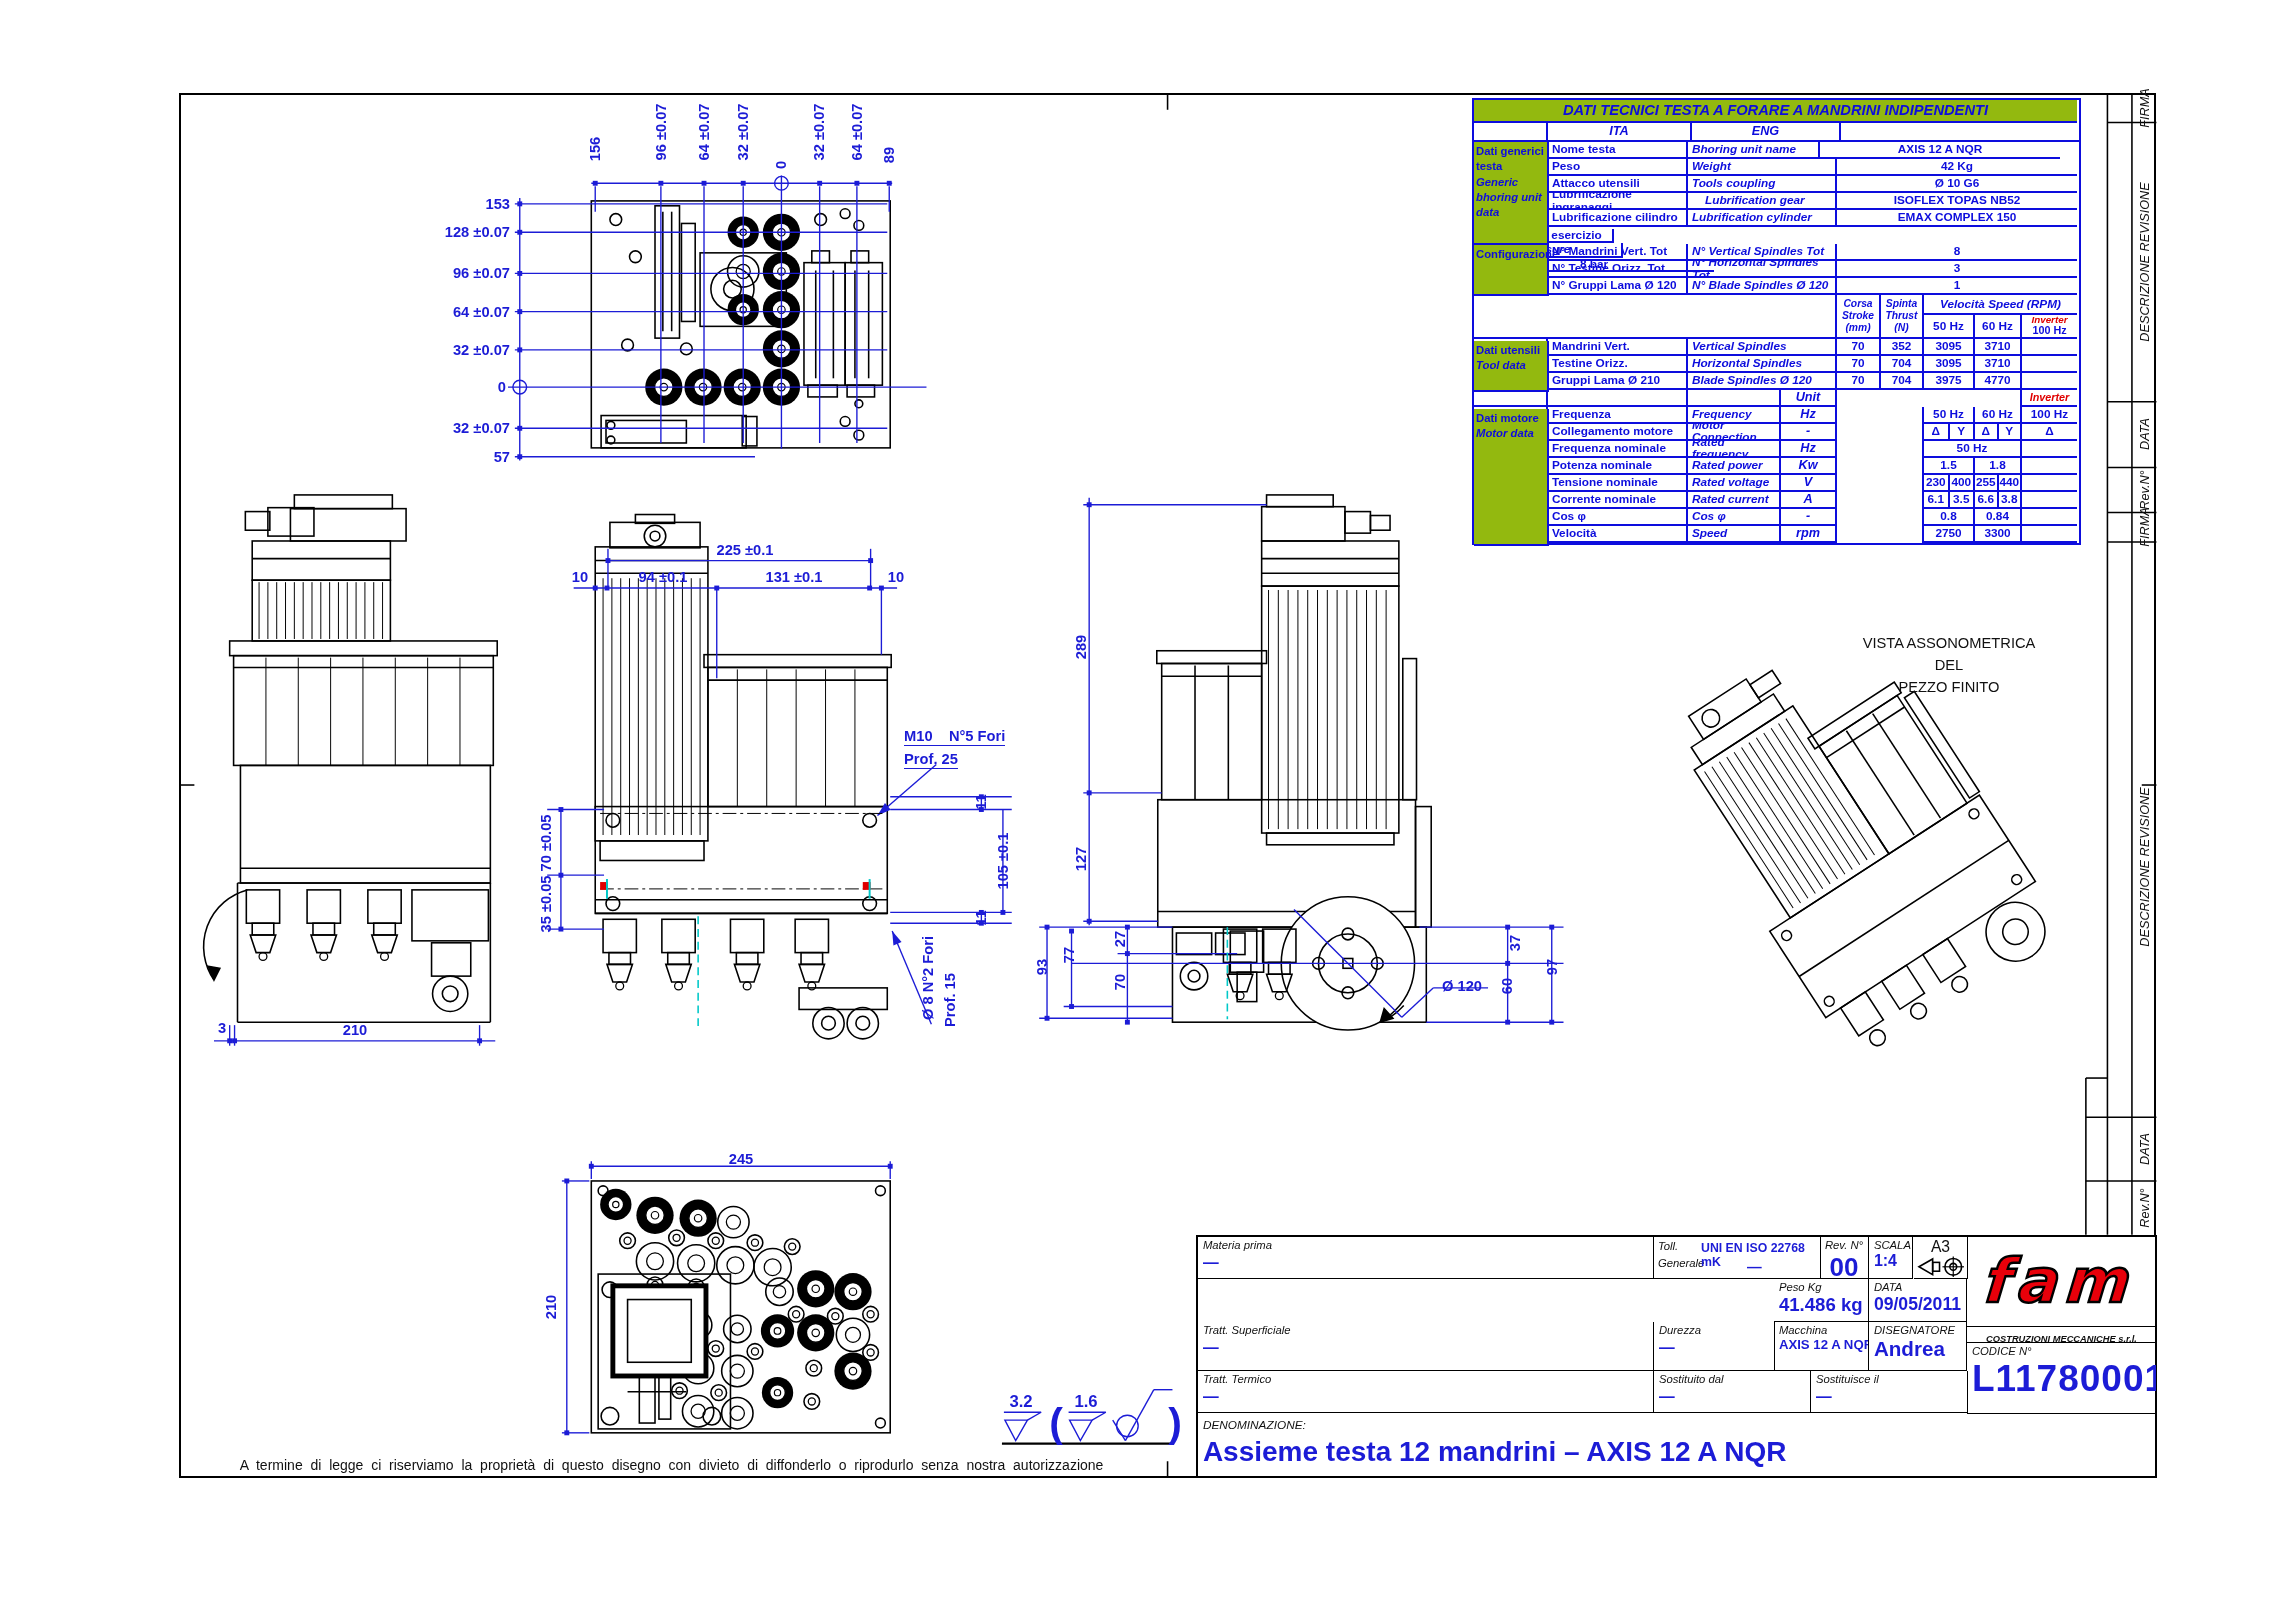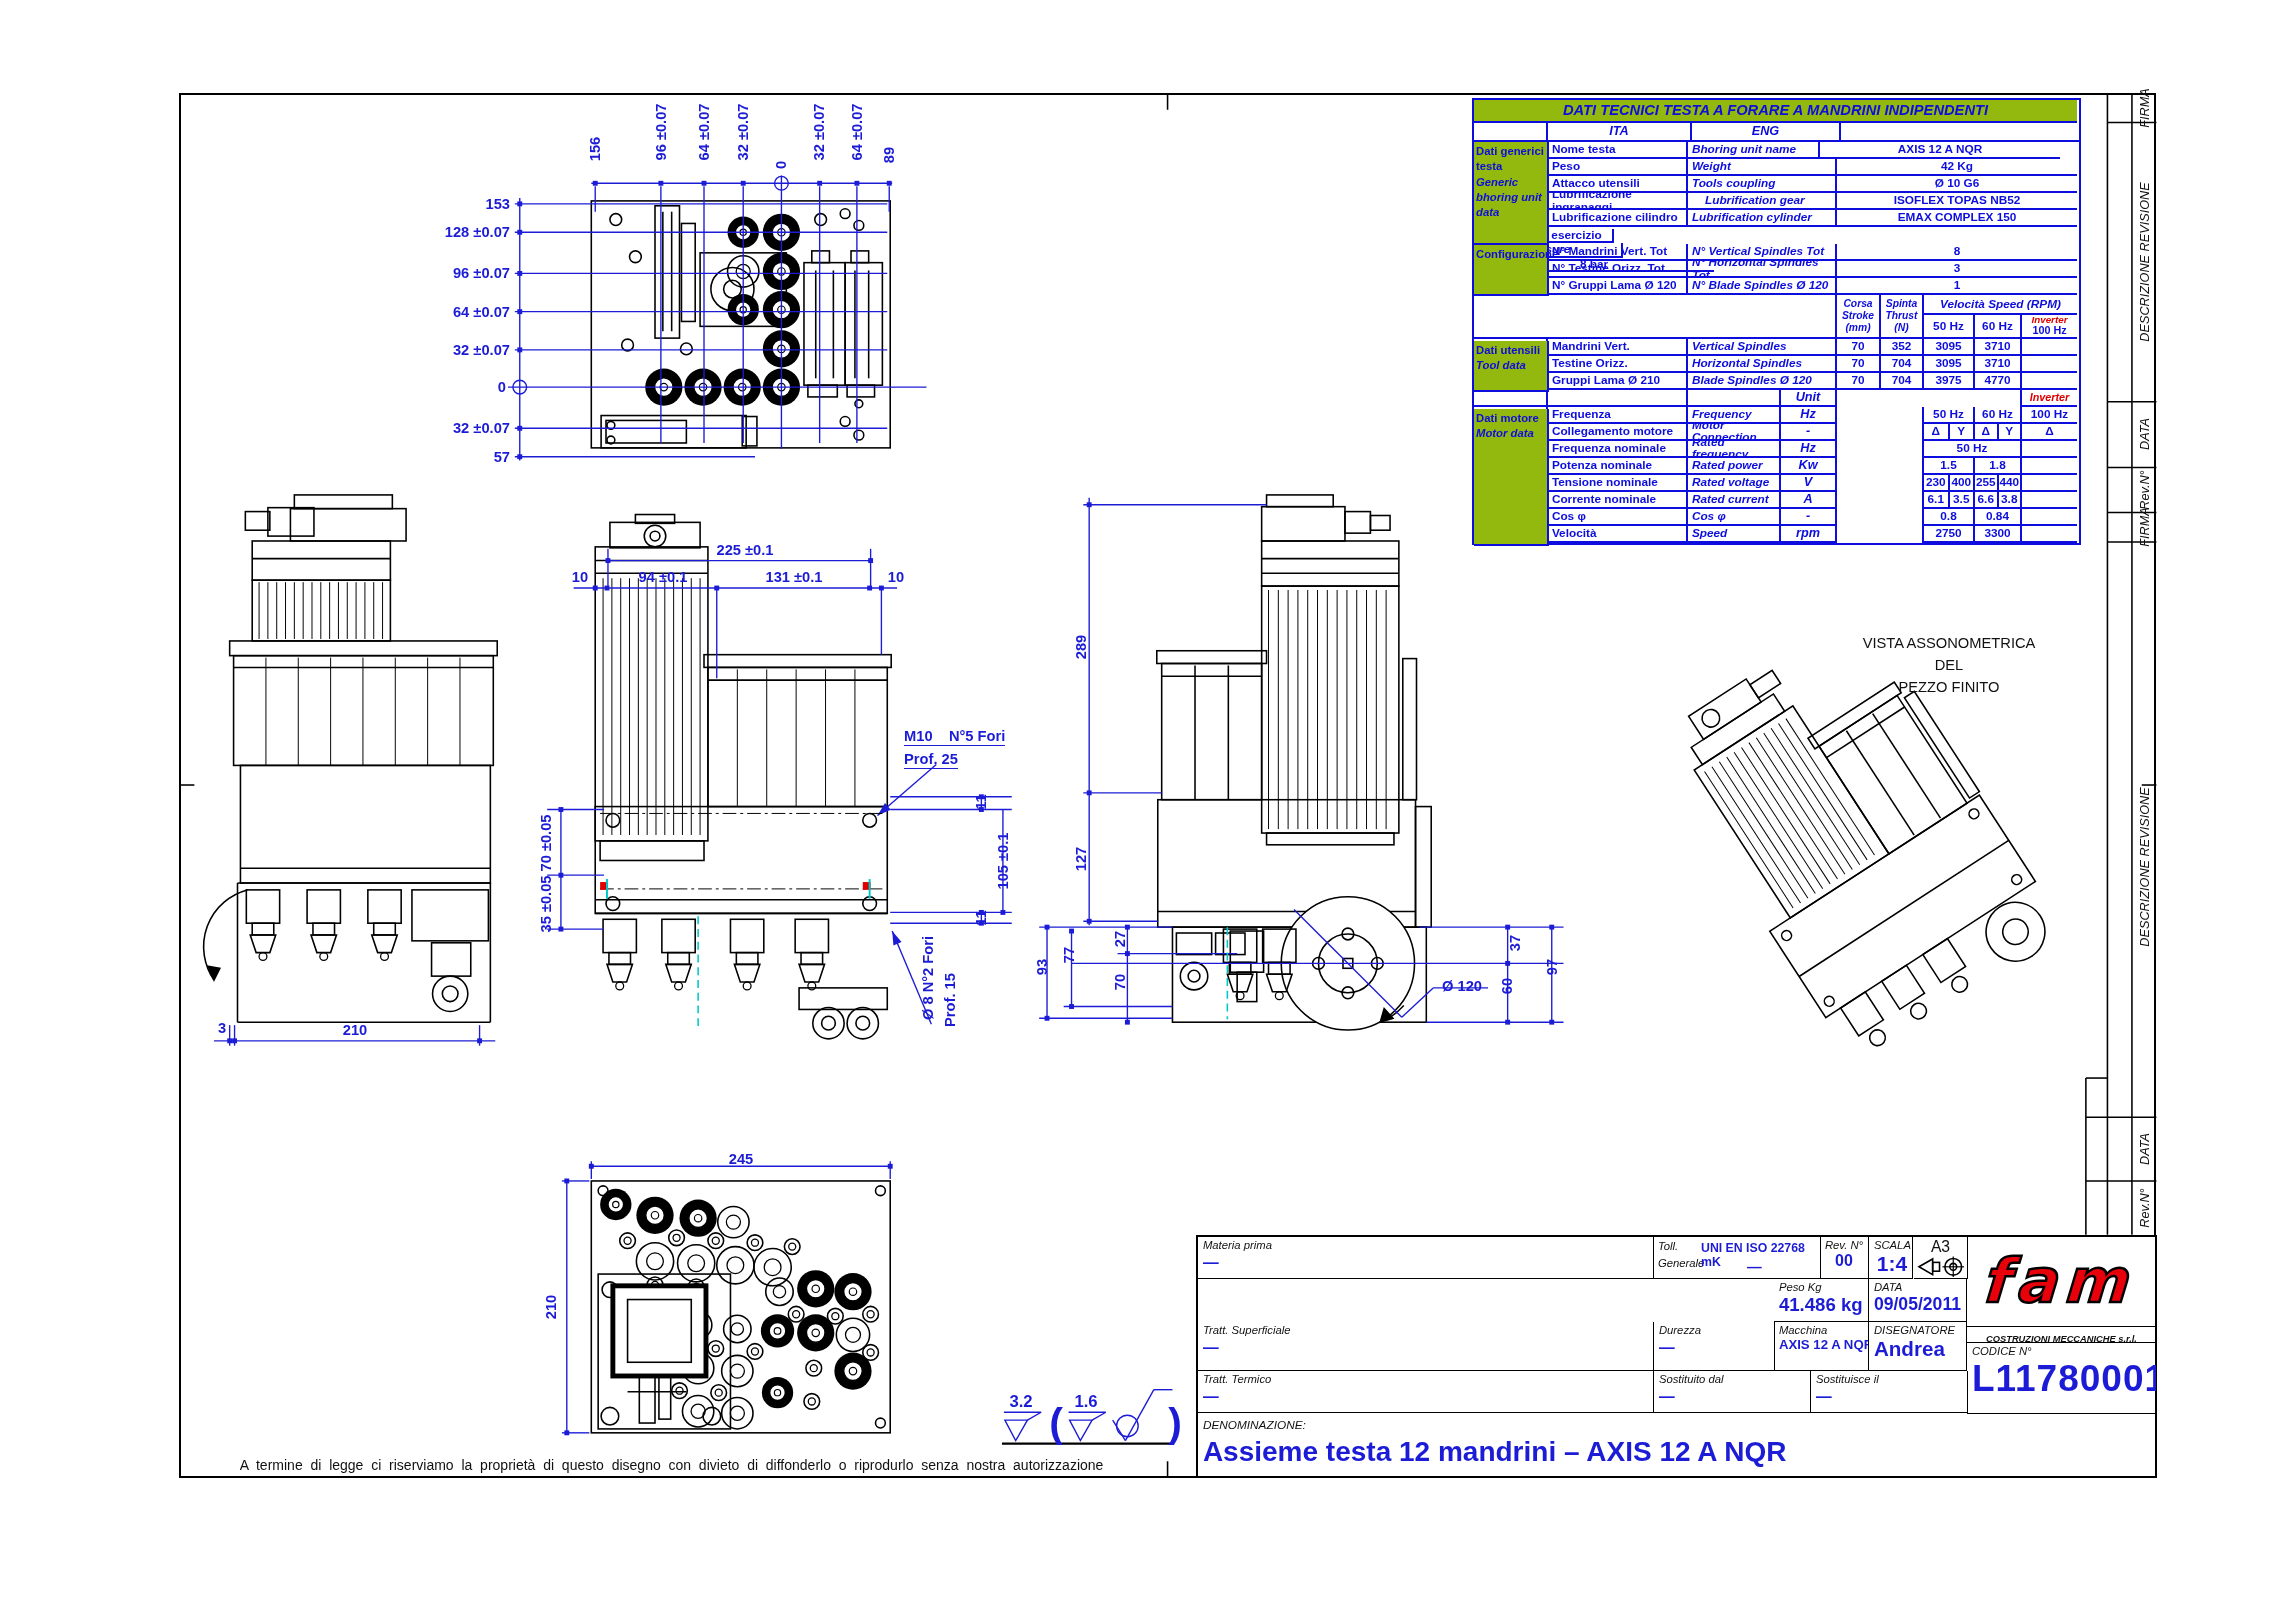--- a/index.html
+++ b/index.html
@@ -915,25 +915,25 @@
       <span class="dashv">—</span>
     </div>
     <div class="cell" style="left:456px;top:0;width:167px;height:42px">
       <span class="lbl" style="position:absolute;left:3.9px;top:2.9px">Toll.</span>
       <span class="lbl" style="position:absolute;left:3.9px;top:19.6px">Generale</span>
       <span class="bval" style="position:absolute;left:47px;top:3.9px;font-size:12.3px">UNI EN ISO 22768 mK</span>
       <span class="bval" style="position:absolute;left:93px;top:21.6px;font-size:14.7px">—</span>
     </div>
     <div class="cell" style="left:622px;top:0;width:49px;height:42px">
       <span class="lbl">Rev. N°</span>
-      <span class="bval" style="font-size:16px;text-align:center">00</span>
+      <span class="bval" style="font-size:26px;text-align:center">00</span>
     </div>
     <div class="cell" style="left:671px;top:0;width:44px;height:42px">
       <span class="lbl">SCALA</span>
-      <span class="bval" style="font-size:21px;text-align:right">1:4</span>
+      <span class="bval" style="font-size:16px;text-align:left">1:4</span>
     </div>
     <div class="cell" style="left:716px;top:0;width:54px;height:42px;padding:1px 2px">
       <span style="display:block;text-align:center;font-size:15.7px;color:#111">A3</span>
       <svg width="50" height="21.6" viewBox="0 0 51 22">
         <path d="M3 11 L17 3 L17 19 Z" fill="none" stroke="#000" stroke-width="1.6"></path>
         <rect x="17" y="6.5" width="7" height="9" fill="none" stroke="#000" stroke-width="1.6"></rect>
         <circle cx="38" cy="11" r="8.5" fill="none" stroke="#000" stroke-width="1.6"></circle>
         <circle cx="38" cy="11" r="3.5" fill="none" stroke="#000" stroke-width="1.6"></circle>
         <line x1="27" y1="11" x2="49" y2="11" stroke="#000" stroke-width="1.2"></line>
         <line x1="38" y1="0.5" x2="38" y2="21.5" stroke="#000" stroke-width="1.2"></line>

